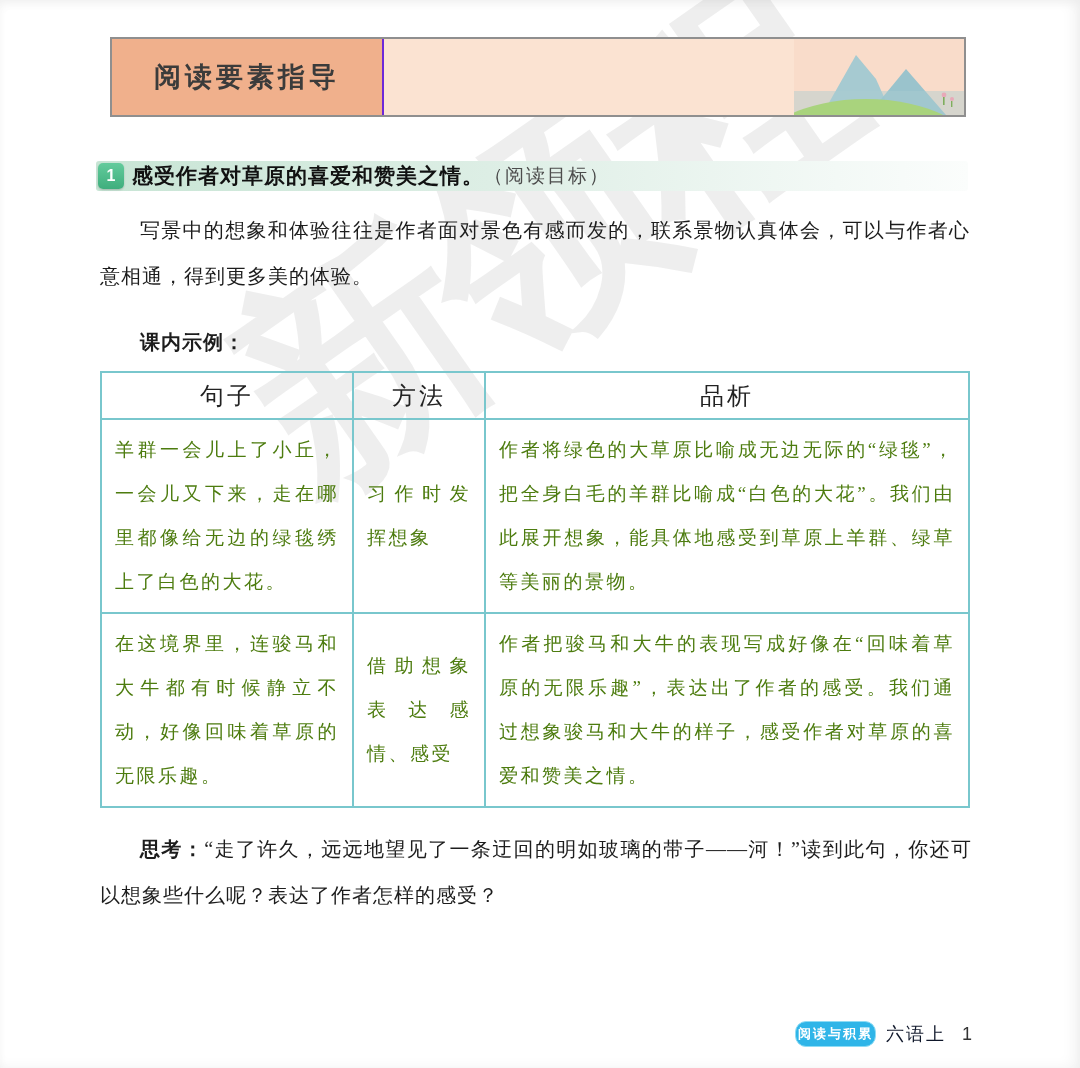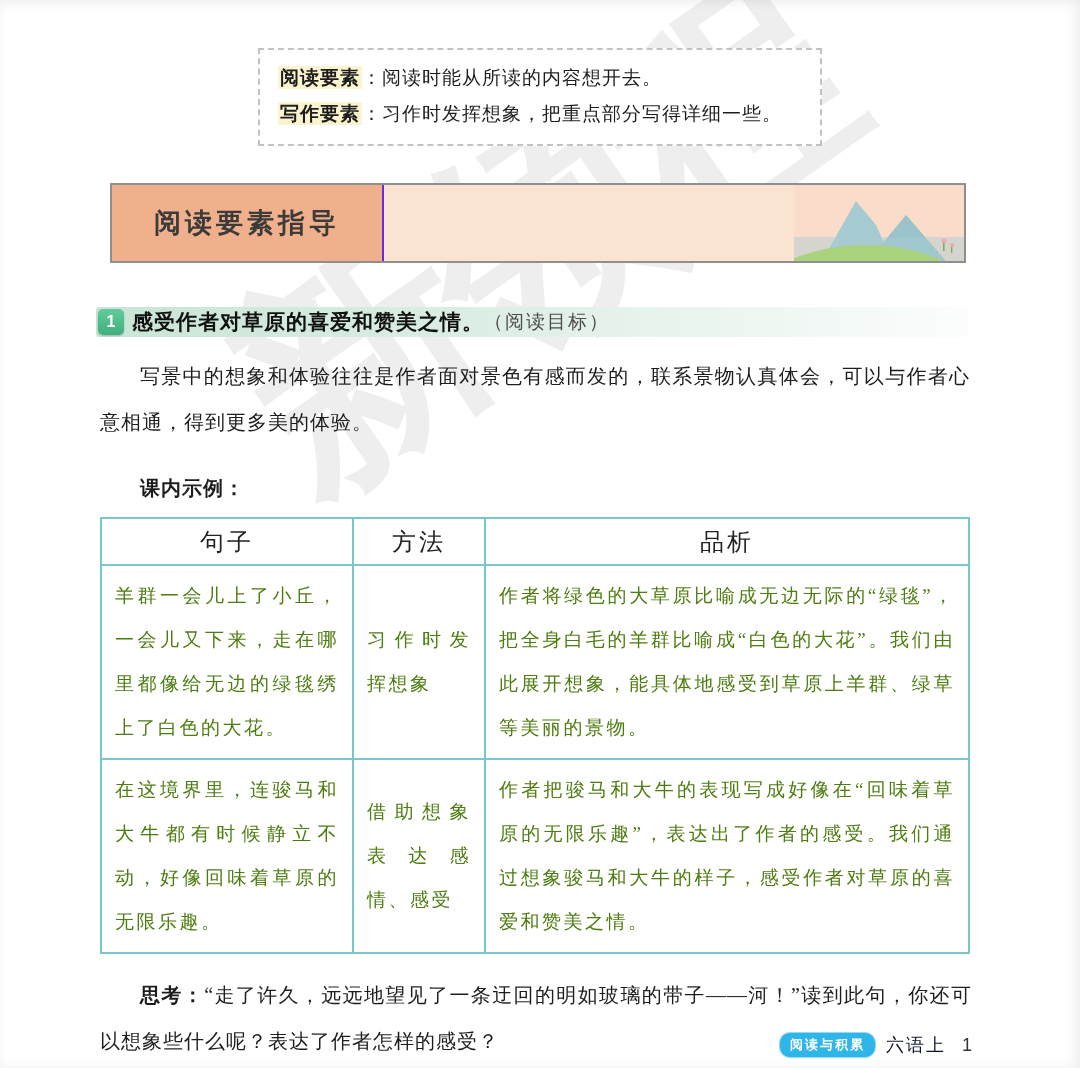--- a/index.html
+++ b/index.html
@@ -155,21 +155,21 @@
   
   .footer {
     position:absolute; right:108px; top:984px;
     display:flex; align-items:center;
   }
   .footer-badge {
     background:#2fb5e8;
     color:#fff;
     font-family:Liberation Sans, sans-serif;
     font-size:13px; font-weight:bold; letter-spacing:2px;
-    padding:3px 10px;
+    padding:3px 2px;
     border-radius:11px;
     border:1px solid #8edcf5;
   }
   .footer-book {
     font-family:"Liberation Sans", sans-serif;
     font-size:18px; color:#0f172a; letter-spacing:2px;
     margin-left:10px;
   }
   .footer-page {
     font-family:"Liberation Sans", sans-serif;
@@ -179,28 +179,20 @@
 </style>
 </head>
 <body>
 
 <div class="page">
 
   <div class="watermark">新领程</div>
 
   <div class="content">
 
-    <div class="essence-box">
-      <div class="essence-row">
-        <span class="essence-label">阅读要素</span><span class="essence-text">：阅读时能从所读的内容想开去。</span>
-      </div>
-      <div class="essence-row">
-        <span class="essence-label">写作要素</span><span class="essence-text">：习作时发挥想象，把重点部分写得详细一些。</span>
-      </div>
-    </div>
 
     <div class="banner">
       <div class="banner-left">
         <span class="banner-title">阅读要素指导</span>
       </div>
       <div class="banner-right">
         <svg class="banner-art" width="170" height="76" viewBox="0 0 170 76">
           <rect x="0" y="0" width="170" height="76" fill="#f9dcca"></rect>
           <path d="M28,76 L62,16 L82,40 L98,76 Z" fill="#9cc8d2" opacity="0.9"></path>
           <path d="M74,76 L112,30 L152,76 Z" fill="#8fc0cc" opacity="0.9"></path>

